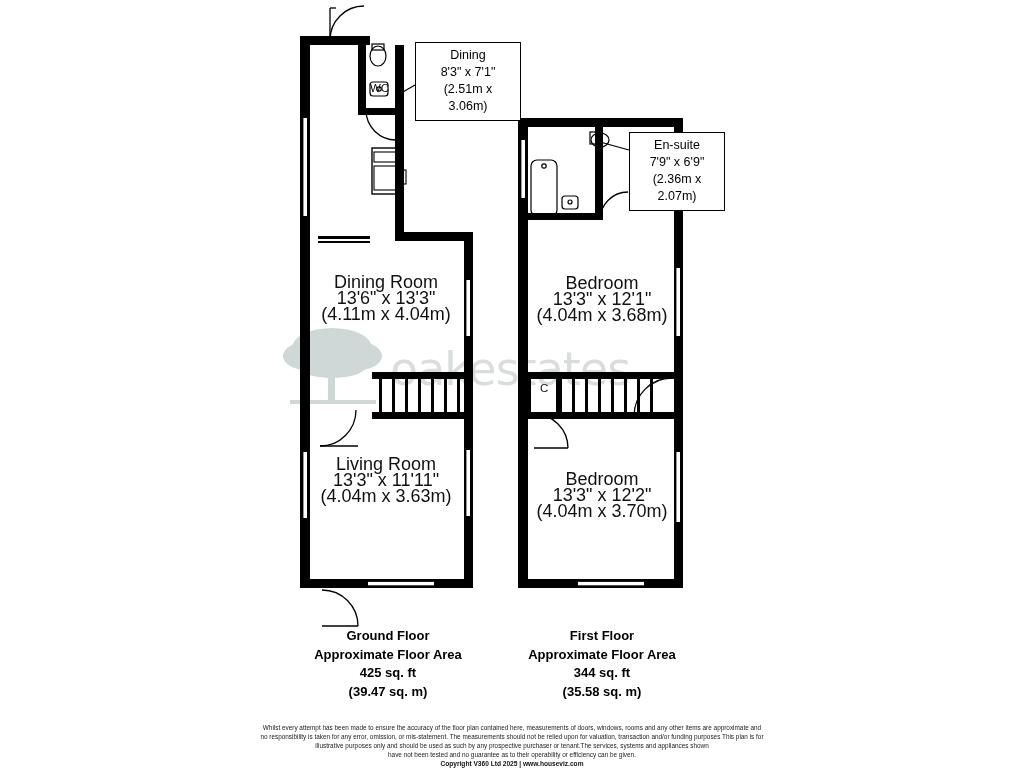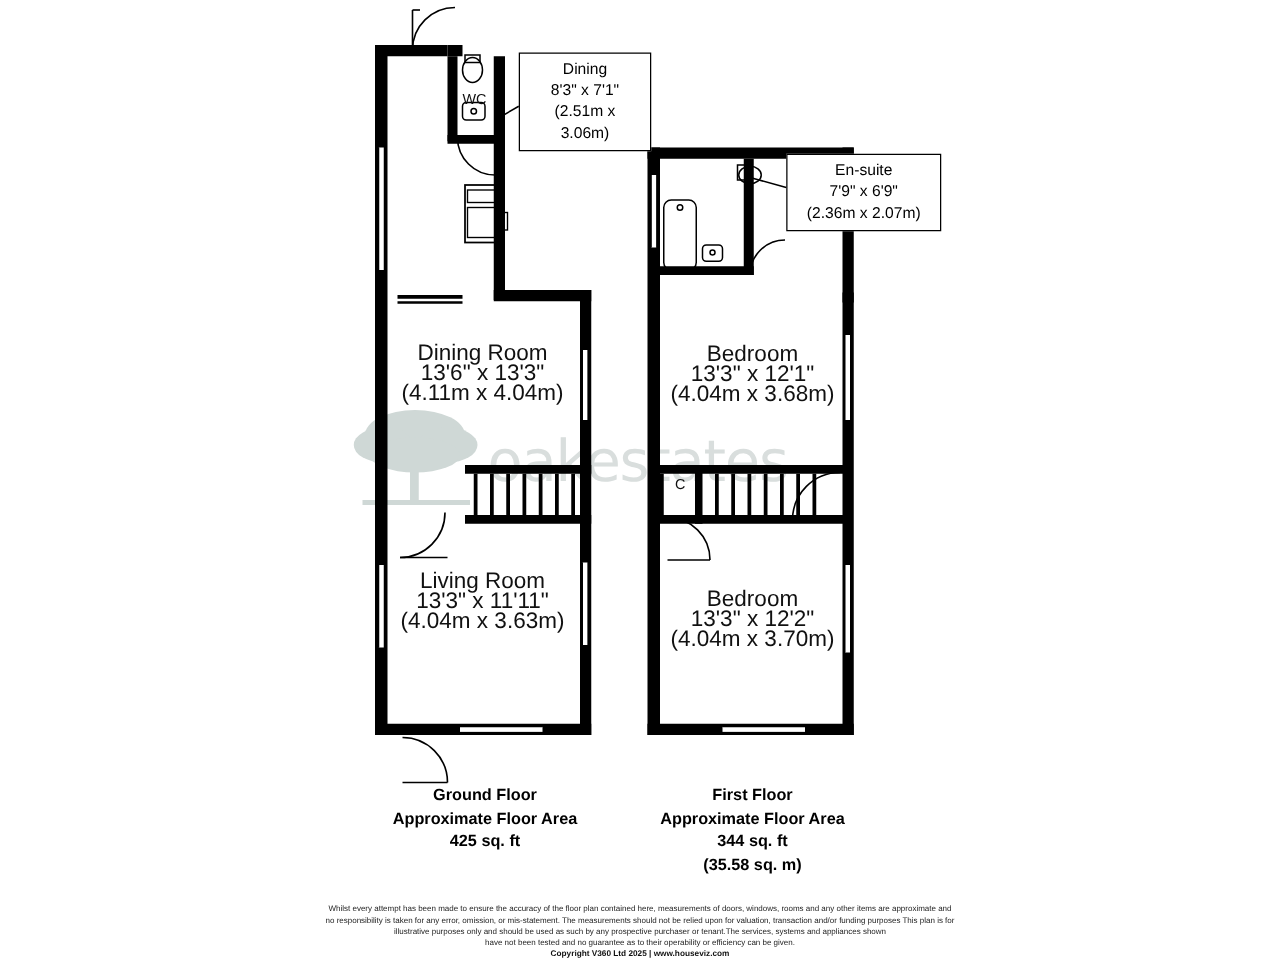--- a/index.html
+++ b/index.html
@@ -276,21 +276,21 @@
       <circle cx="570" cy="202" r="2"></circle>
     </g>
   </svg>
 
   <div class="callout" style="left:415px; top:42px; width:106px;">
     <span class="cname">Dining</span>
     <span class="cdim">8'3" x 7'1"</span>
     <span class="cdim">(2.51m x 3.06m)</span>
   </div>
 
-  <div class="callout" style="left:629px; top:123px; width:124px;">
+  <div class="callout" style="left:629px; top:132px; width:96px;">
     <span class="cname">En-suite</span>
     <span class="cdim">7'9" x 6'9"</span>
     <span class="cdim">(2.36m x 2.07m)</span>
   </div>
 
   <svg class="layer" viewBox="0 0 1024 768">
     <line x1="415" y1="85" x2="396" y2="96" stroke="#000000" stroke-width="1.2"></line>
     <line x1="629" y1="150" x2="600" y2="142" stroke="#000000" stroke-width="1.2"></line>
   </svg>
 
@@ -311,27 +311,28 @@
     <span class="rdim">13'3" x 12'1"</span>
     <span class="rdim">(4.04m x 3.68m)</span>
   </div>
 
   <div class="room-label" style="left:528px; top:471px; width:148px;">
     <span class="rname">Bedroom</span>
     <span class="rdim">13'3" x 12'2"</span>
     <span class="rdim">(4.04m x 3.70m)</span>
   </div>
 
-  <div class="small-tag" style="left:370px; top:74px;">WC</div>
+  <div class="small-tag" style="left:370px; top:82px;">WC</div>
   <div class="small-tag" style="left:540px; top:382px;">C</div>
 
   <div class="floor-summary" style="left:288px; top:627px; width:200px;">
     <span>Ground Floor</span>
     <span>Approximate Floor Area</span>
     <span>425 sq. ft</span>
+    <span>(39.47 sq. m)</span>
   </div>
 
   <div class="floor-summary" style="left:502px; top:627px; width:200px;">
     <span>First Floor</span>
     <span>Approximate Floor Area</span>
     <span>344 sq. ft</span>
     <span>(35.58 sq. m)</span>
   </div>
 
   <div class="disclaimer" style="top:723px;">

